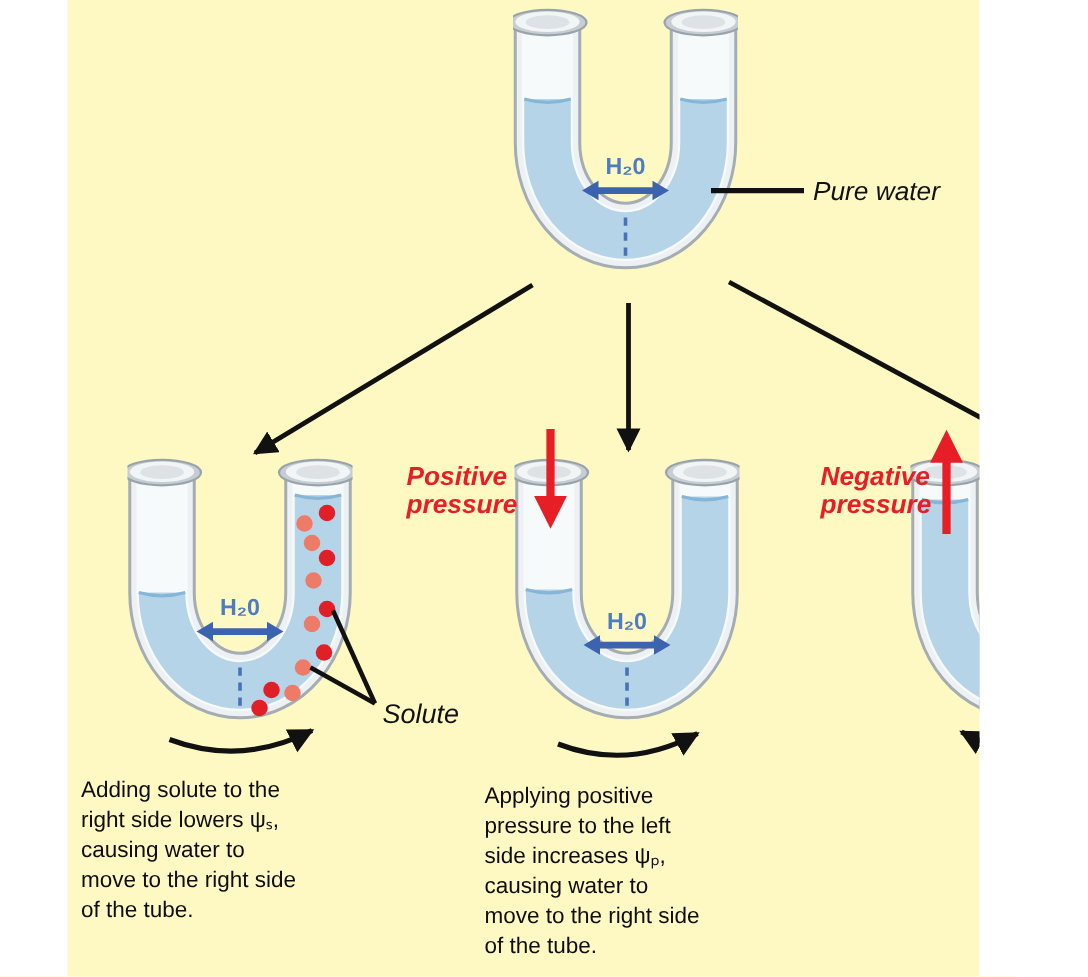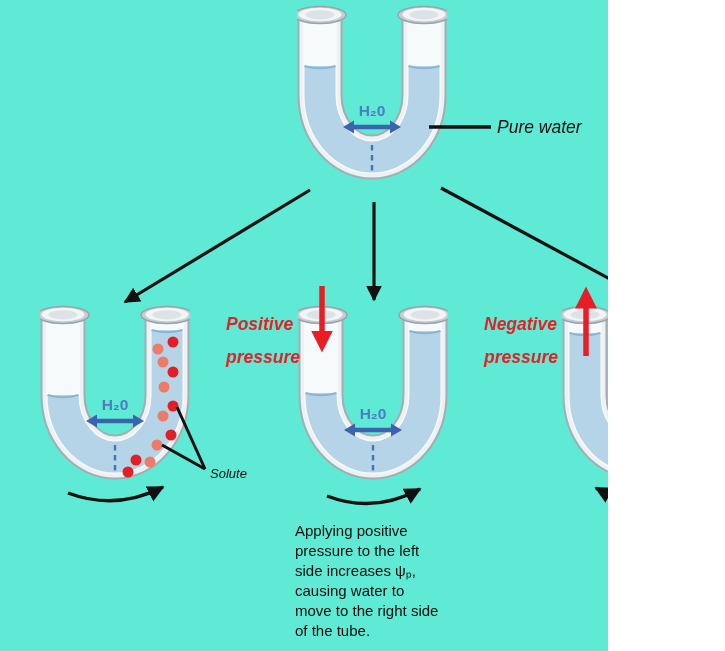--- a/index.html
+++ b/index.html
@@ -1,30 +1,31 @@
 <!DOCTYPE html>
 <html><head>
 <meta charset="utf-8">
 <style>
   html,body{margin:0;padding:0;}
   #canvas{
     position:relative;
     width:608px;height:651px;
-    background:#5eead4;
+    background:#fef9c3;
     overflow:hidden;
     font-family:"Liberation Sans", sans-serif;
+    margin-left:45px;
   }
   .tube-svg{position:absolute;}
   .overlay{position:absolute;left:0;top:0;pointer-events:none;}
   .label{position:absolute;color:#111;font-style:italic;}
   .pure-water{font-size:17.5px;}
   .red-label{
-    color:#e81e26;font-weight:bold;font-size:17.5px;line-height:33px;
+    color:#e81e26;font-weight:bold;font-size:17.5px;line-height:19px;
   }
-  .solute-label{font-size:13px;}
+  .solute-label{font-size:18px;}
   .caption{
     position:absolute;font-size:15px;line-height:20px;color:#0d0d0d;
   }
   .h2o-text{
     font-family:"Liberation Sans", sans-serif;
     font-size:15.5px;font-weight:bold;fill:#4e7cc1;
   }
 </style>
 </head>
 <body>
@@ -176,21 +177,22 @@
     <path d="M692 491 Q643 513 596 488" fill="none" stroke="#111" stroke-width="3.4" marker-end="url(#headB)"></path>
 
     <line x1="322" y1="286" x2="322" y2="347" stroke="#e81e26" stroke-width="5.5" marker-end="url(#headR)"></line>
     <line x1="586" y1="356" x2="586" y2="292" stroke="#e81e26" stroke-width="5.5" marker-end="url(#headR)"></line>
   </svg>
 
   <div class="label pure-water" style="left:497px;top:117px">Pure water</div>
 
   <div class="label red-label" style="left:226px;top:308px;width:86px">Positive pressure</div>
 
-  <div class="label red-label" style="left:484px;top:308px;width:92px">Negative pressure</div>
+  <div class="label red-label" style="left:502px;top:308px;width:92px">Negative pressure</div>
 
   <div class="label solute-label" style="left:210px;top:466px">Solute</div>
 
+  <div class="caption" style="left:9px;top:517px;width:148px">Adding solute to the right side lowers ψₛ, causing water to move to the right side of the tube.</div>
 
-  <div class="caption" style="left:295px;top:521px;width:146px">Applying positive pressure to the left side increases ψₚ, causing water to move to the right side of the tube.</div>
+  <div class="caption" style="left:278px;top:521px;width:146px">Applying positive pressure to the left side increases ψₚ, causing water to move to the right side of the tube.</div>
 
 
 </div>
 
 </body></html>

